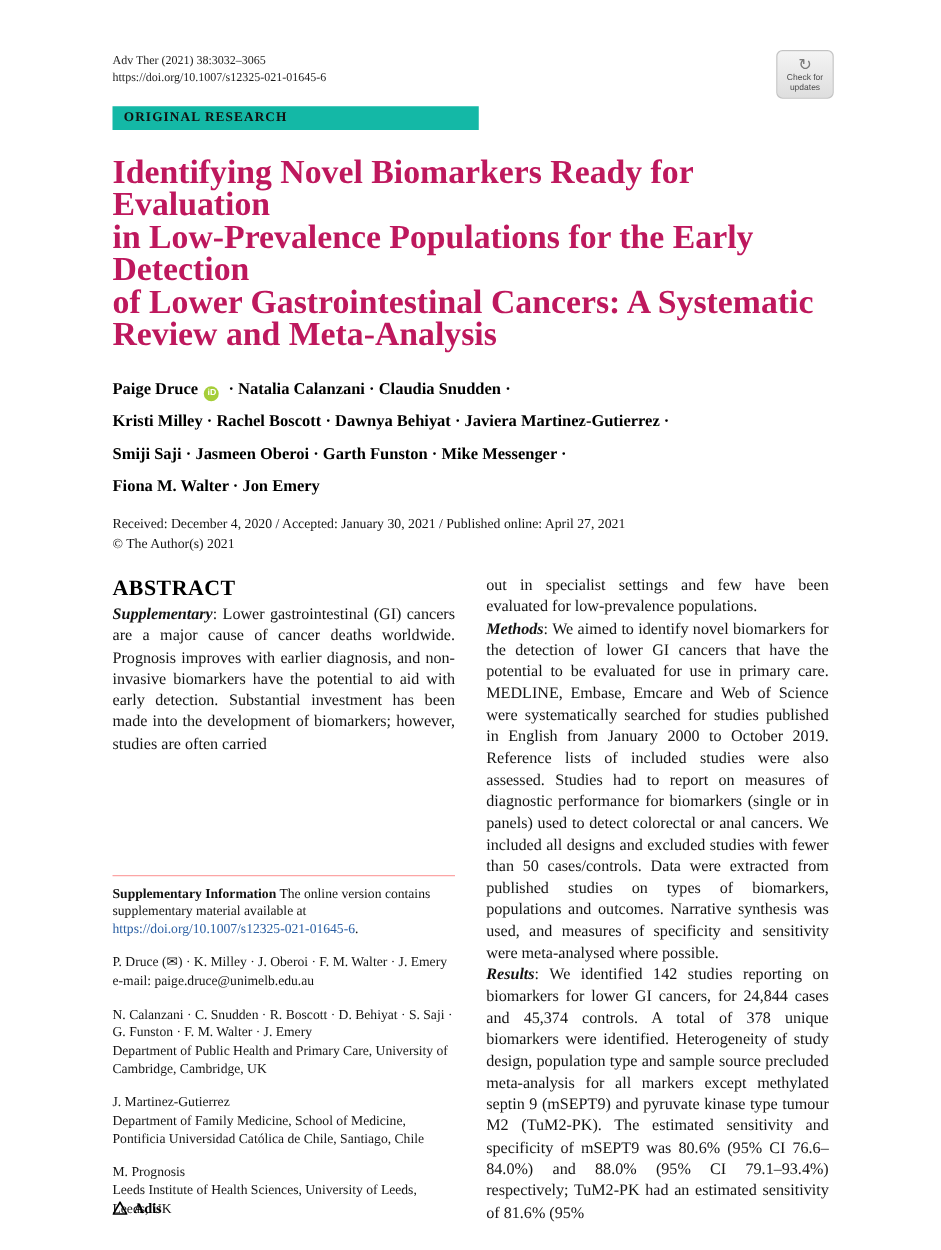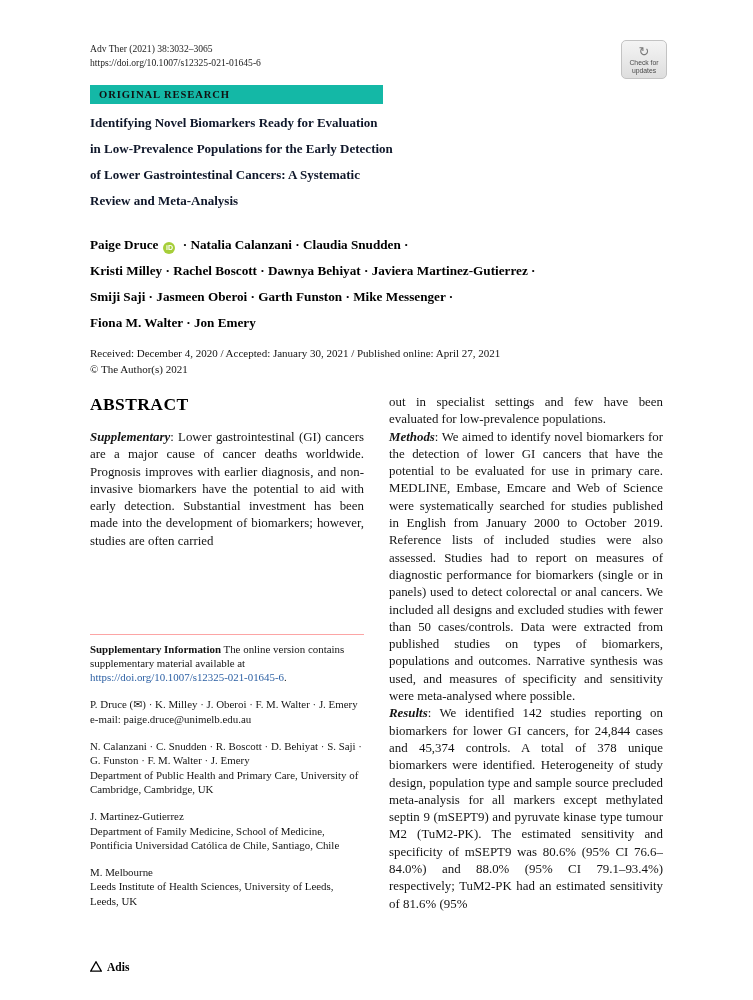--- a/index.html
+++ b/index.html
@@ -30,38 +30,38 @@
   
   .type-bar {
     margin-top:16px;
     width:293px;
     background:#14b8a6;
     color:#101010;
     font-size:10.6px; font-weight:bold; letter-spacing:0.9px;
     padding:4px 9px;
   }
   
-  h1.title { margin-top:6px; font-size:13px; line-height:26px; font-weight:bold; color:#0f172a; }
+  h1.title { margin-top:20px; font-size:27px; line-height:26px; font-weight:bold; color:#be185d; }
   
   .authors { margin-top:18px; font-size:13.2px; font-weight:bold; line-height:26px; color:#000; }
   .orcid {
     display:inline-flex; width:12px; height:12px; border-radius:50%;
     background:#a6ce39; color:#fff;
     font-family:"Liberation Sans",sans-serif; font-size:7px; font-weight:bold; font-style:normal;
     align-items:center; justify-content:center;
     vertical-align:-1px; margin:0 4px 0 5px; cursor:pointer;
   }
   
   .dates { margin-top:10px; font-size:11px; line-height:14px; }
   .copyright { margin-top:2px; font-size:11px; line-height:14px; }
   
   .columns { margin-top:18px; display:flex; gap:25px; height:514px; }
   .col { width:274px; }
   .col-left { display:flex; flex-direction:column; }
-  h2.abstract-h { font-size:17.5px; font-weight:bold; letter-spacing:0.4px; margin-bottom:14px; color:#000; }
+  h2.abstract-h { font-size:17.5px; font-weight:bold; letter-spacing:0.4px; margin-bottom:2px; color:#000; }
   p.body { font-size:12.9px; line-height:17.3px; text-align:justify; }
   .plabel { font-weight:bold; font-style:italic; }
   
   .footnotes {
     margin-top:auto;
     border-top:1px solid #fca5a5;
     padding-top:7px;
     font-size:10.9px; line-height:14.3px;
   }
   .fn-para { margin-bottom:13px; }
@@ -132,21 +132,21 @@
           <span>N. Calanzani · C. Snudden · R. Boscott · D. Behiyat · S. Saji · G. Funston · F. M. Walter · J. Emery</span><br>
           <span>Department of Public Health and Primary Care, University of Cambridge, Cambridge, UK</span>
         </p>
 
         <p class="fn-para">
           <span>J. Martinez-Gutierrez</span><br>
           <span>Department of Family Medicine, School of Medicine, Pontificia Universidad Católica de Chile, Santiago, Chile</span>
         </p>
 
         <p class="fn-para">
-          <span>M. Melbourne</span><br>
+          <span>M. Prognosis</span><br>
           <span>Leeds Institute of Health Sciences, University of Leeds, Leeds, UK</span>
         </p>
       </div>
     </div>
 
     <div class="col col-right">
       <p class="body">out in specialist settings and few have been evaluated for low-prevalence populations.</p>
       <p class="body"><span class="plabel">Methods</span><span>: We aimed to identify novel biomarkers for the detection of lower GI cancers that have the potential to be evaluated for use in primary care. MEDLINE, Embase, Emcare and Web of Science were systematically searched for studies published in English from January 2000 to October 2019. Reference lists of included studies were also assessed. Studies had to report on measures of diagnostic performance for biomarkers (single or in panels) used to detect colorectal or anal cancers. We included all designs and excluded studies with fewer than 50 cases/controls. Data were extracted from published studies on types of biomarkers, populations and outcomes. Narrative synthesis was used, and measures of specificity and sensitivity were meta-analysed where possible.</span></p>
       <p class="body"><span class="plabel">Results</span><span>: We identified 142 studies reporting on biomarkers for lower GI cancers, for 24,844 cases and 45,374 controls. A total of 378 unique biomarkers were identified. Heterogeneity of study design, population type and sample source precluded meta-analysis for all markers except methylated septin 9 (mSEPT9) and pyruvate kinase type tumour M2 (TuM2-PK). The estimated sensitivity and specificity of mSEPT9 was 80.6% (95% CI 76.6–84.0%) and 88.0% (95% CI 79.1–93.4%) respectively; TuM2-PK had an estimated sensitivity of 81.6% (95%</span></p>
     </div>

